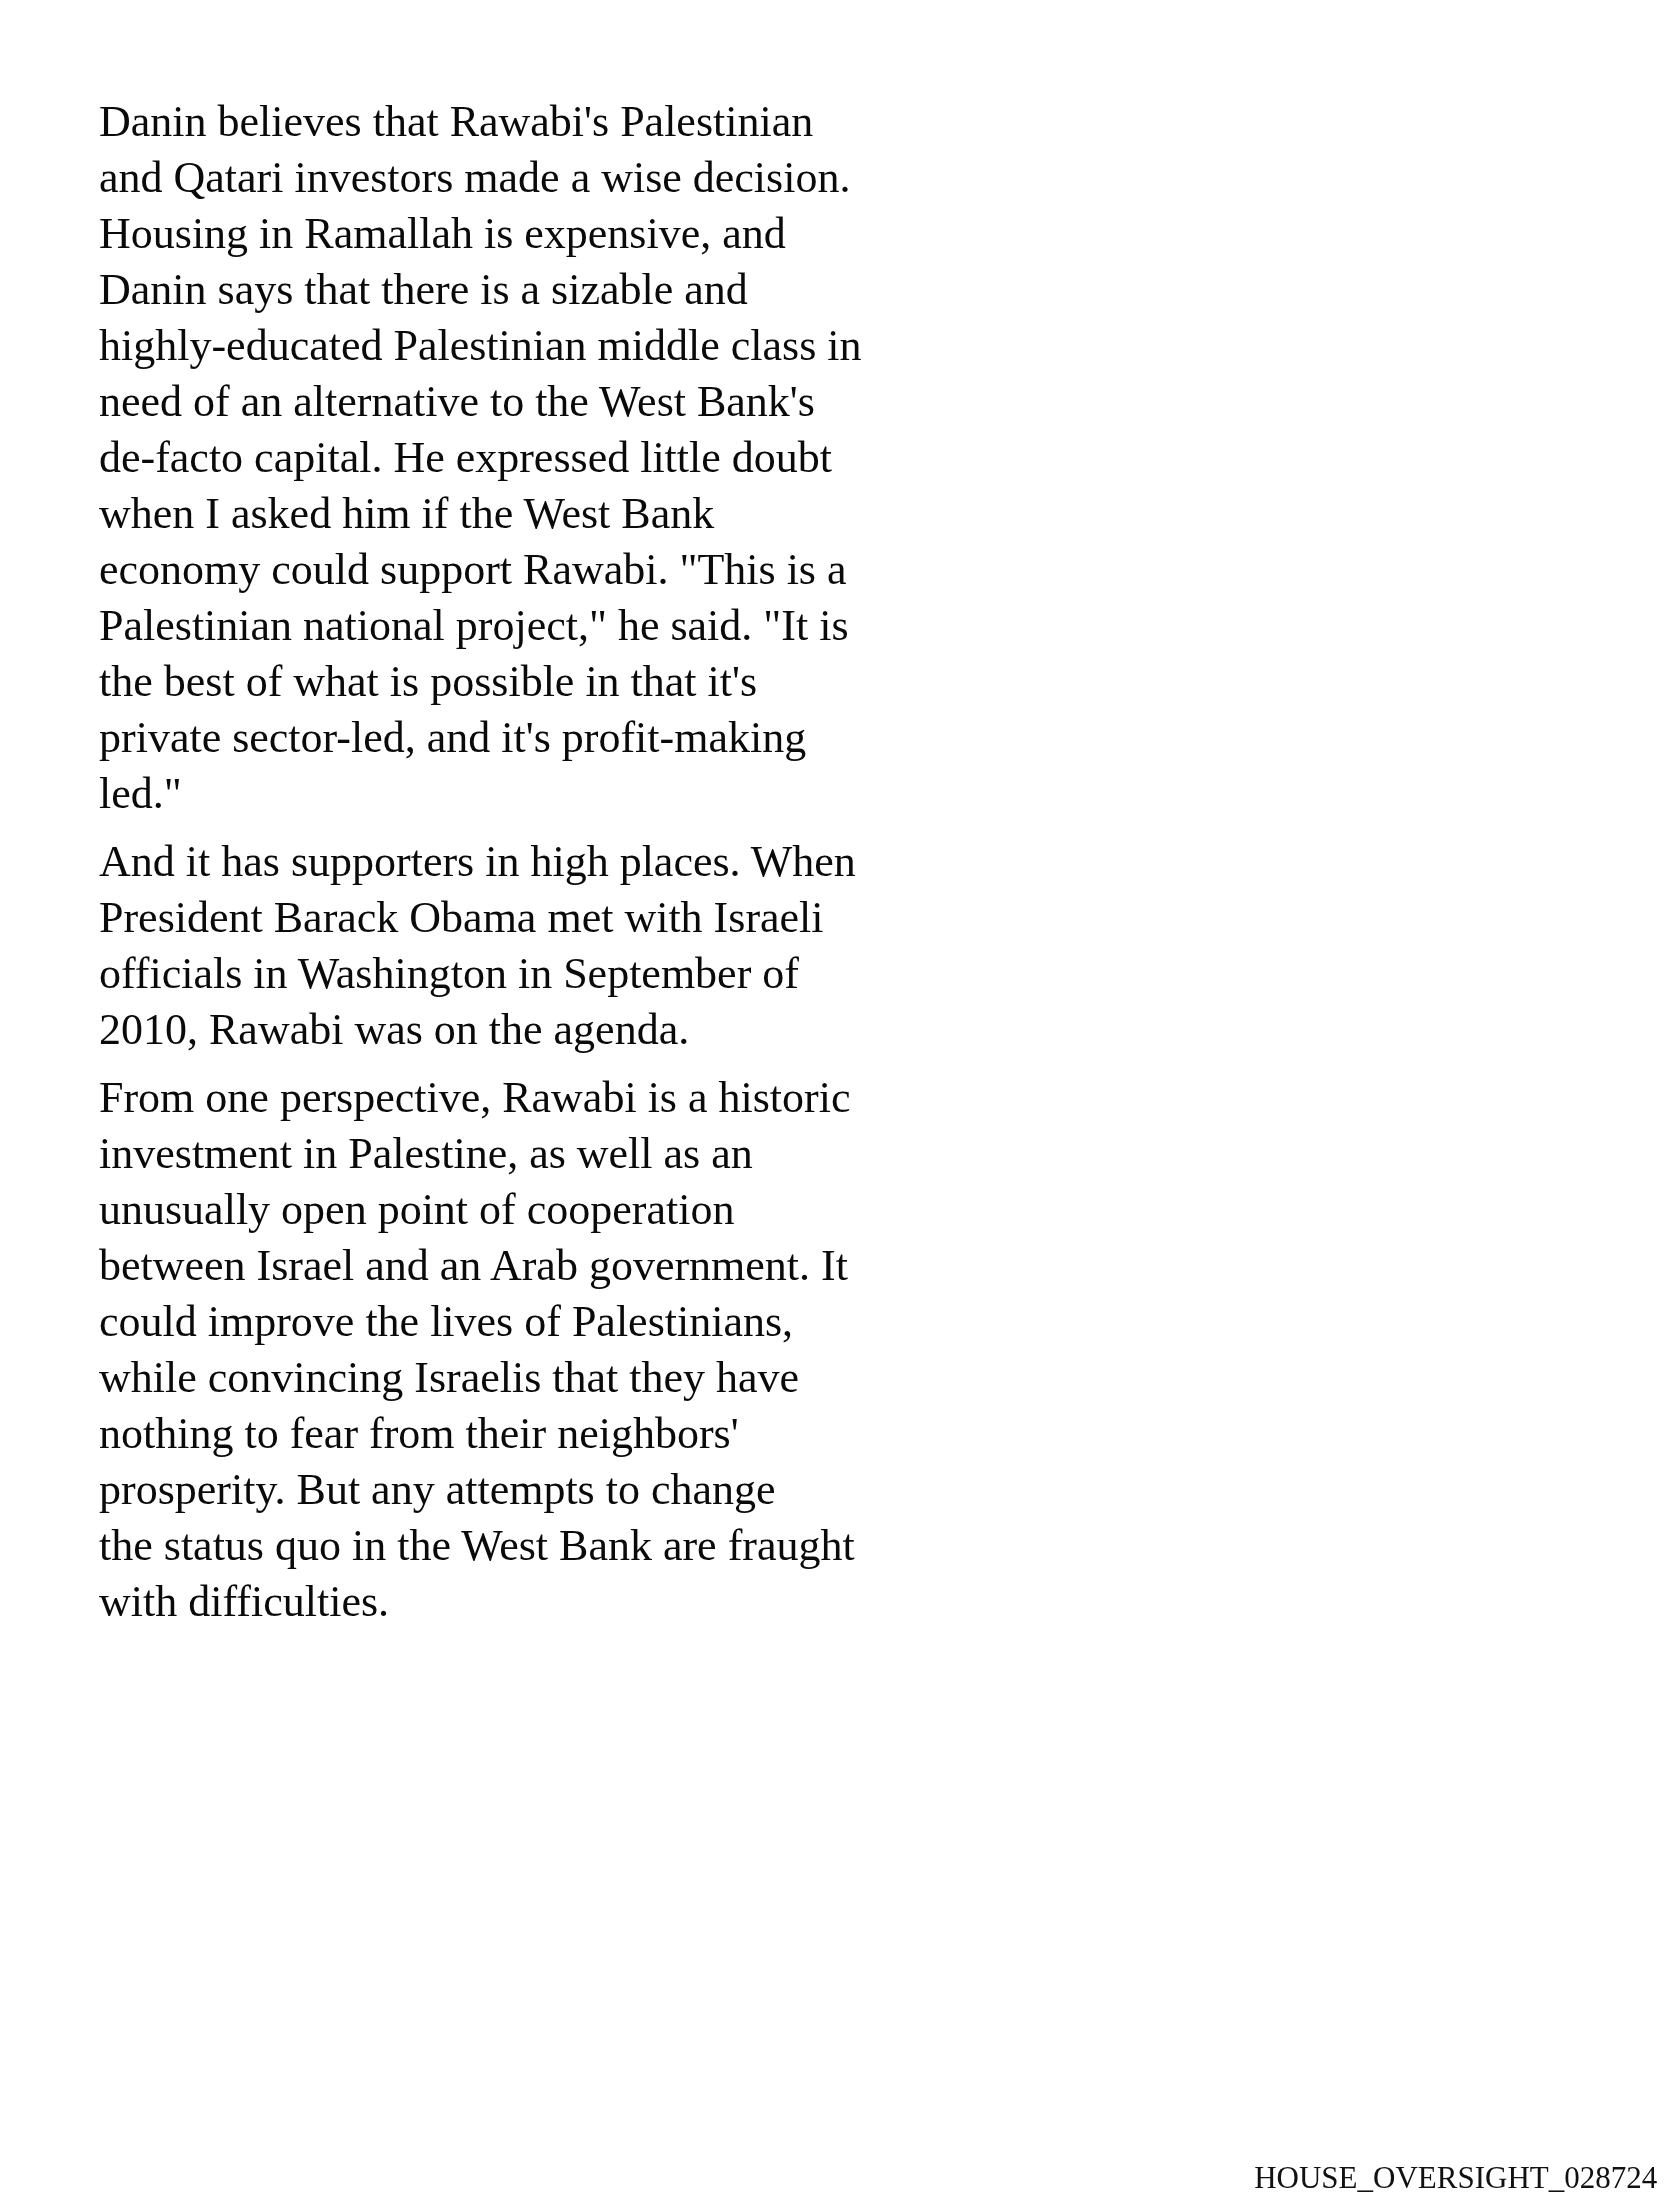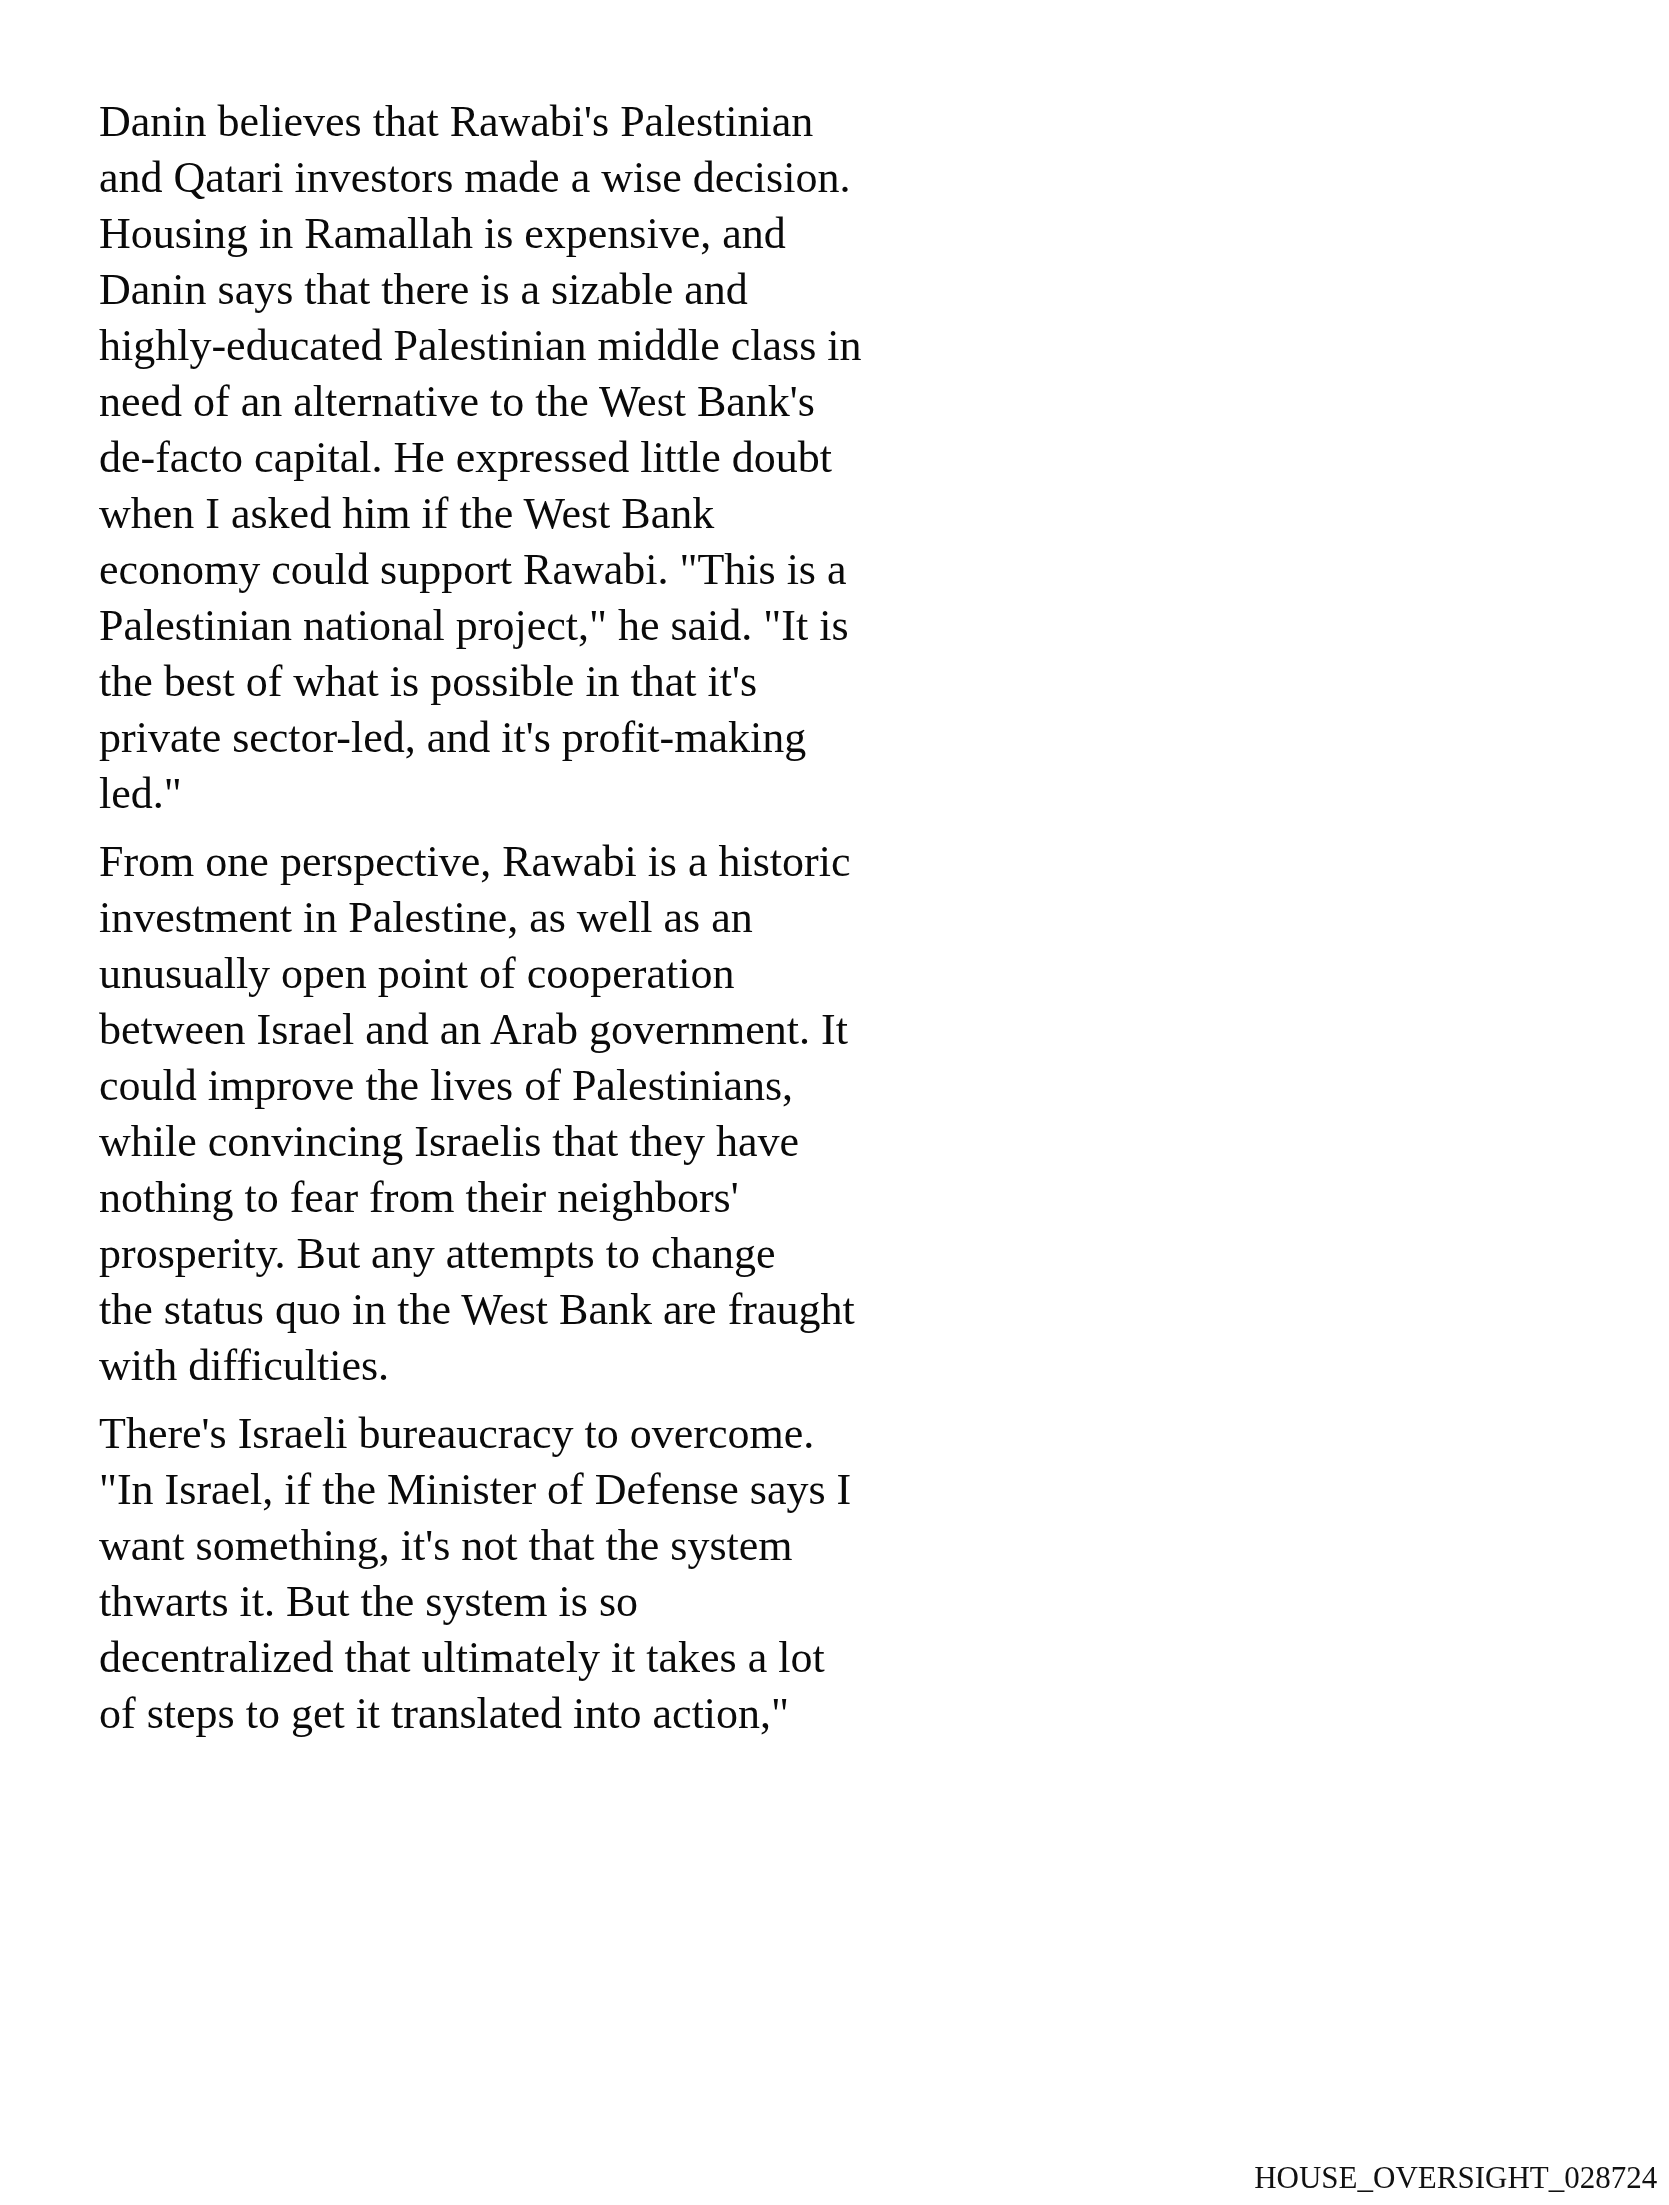--- a/index.html
+++ b/index.html
@@ -51,34 +51,32 @@
 Danin says that there is a sizable and
 highly-educated Palestinian middle class in
 need of an alternative to the West Bank's
 de-facto capital. He expressed little doubt
 when I asked him if the West Bank
 economy could support Rawabi. "This is a
 Palestinian national project," he said. "It is
 the best of what is possible in that it's
 private sector-led, and it's profit-making
 led."</p>
+    <p>And it has supporters in high places. When
+President Barack Obama met with Israeli
+officials in Washington in September of
+2010, Rawabi was on the agenda.</p>
     <p>From one perspective, Rawabi is a historic
 investment in Palestine, as well as an
 unusually open point of cooperation
 between Israel and an Arab government. It
 could improve the lives of Palestinians,
 while convincing Israelis that they have
 nothing to fear from their neighbors'
 prosperity. But any attempts to change
 the status quo in the West Bank are fraught
 with difficulties.</p>
-    <p>There's Israeli bureaucracy to overcome.
-"In Israel, if the Minister of Defense says I
-want something, it's not that the system
-thwarts it. But the system is so
-decentralized that ultimately it takes a lot
-of steps to get it translated into action,"</p>
   </div>
 
   <div class="bates">HOUSE_OVERSIGHT_028724</div>
 
 </div>
 
 
 </body></html>

